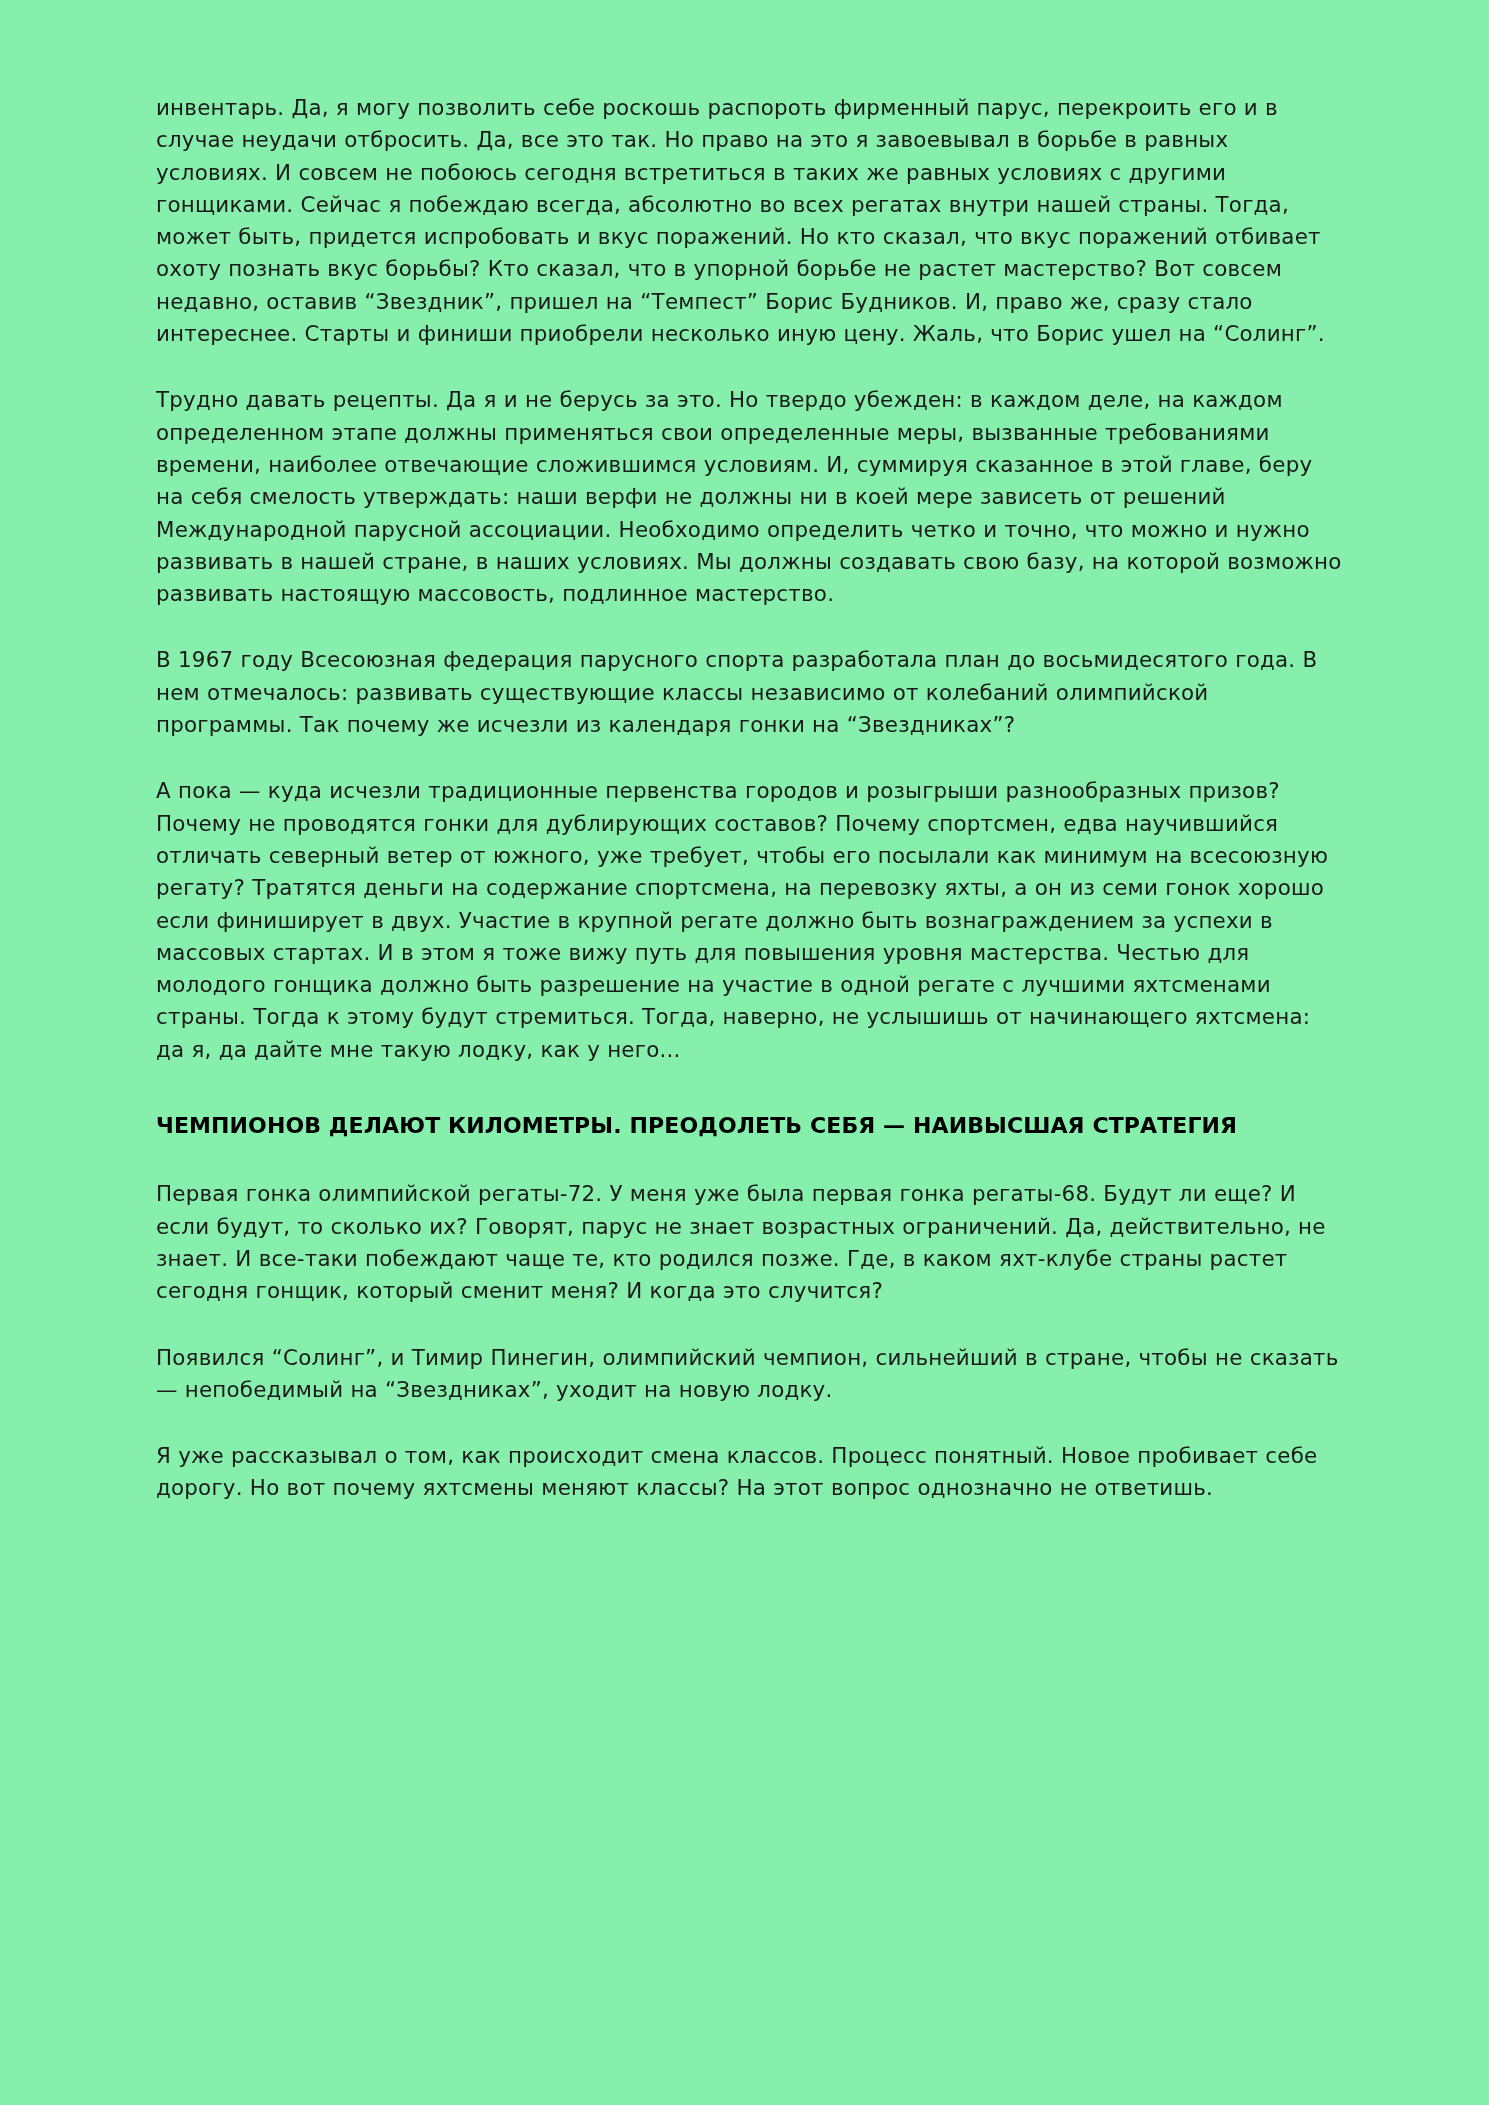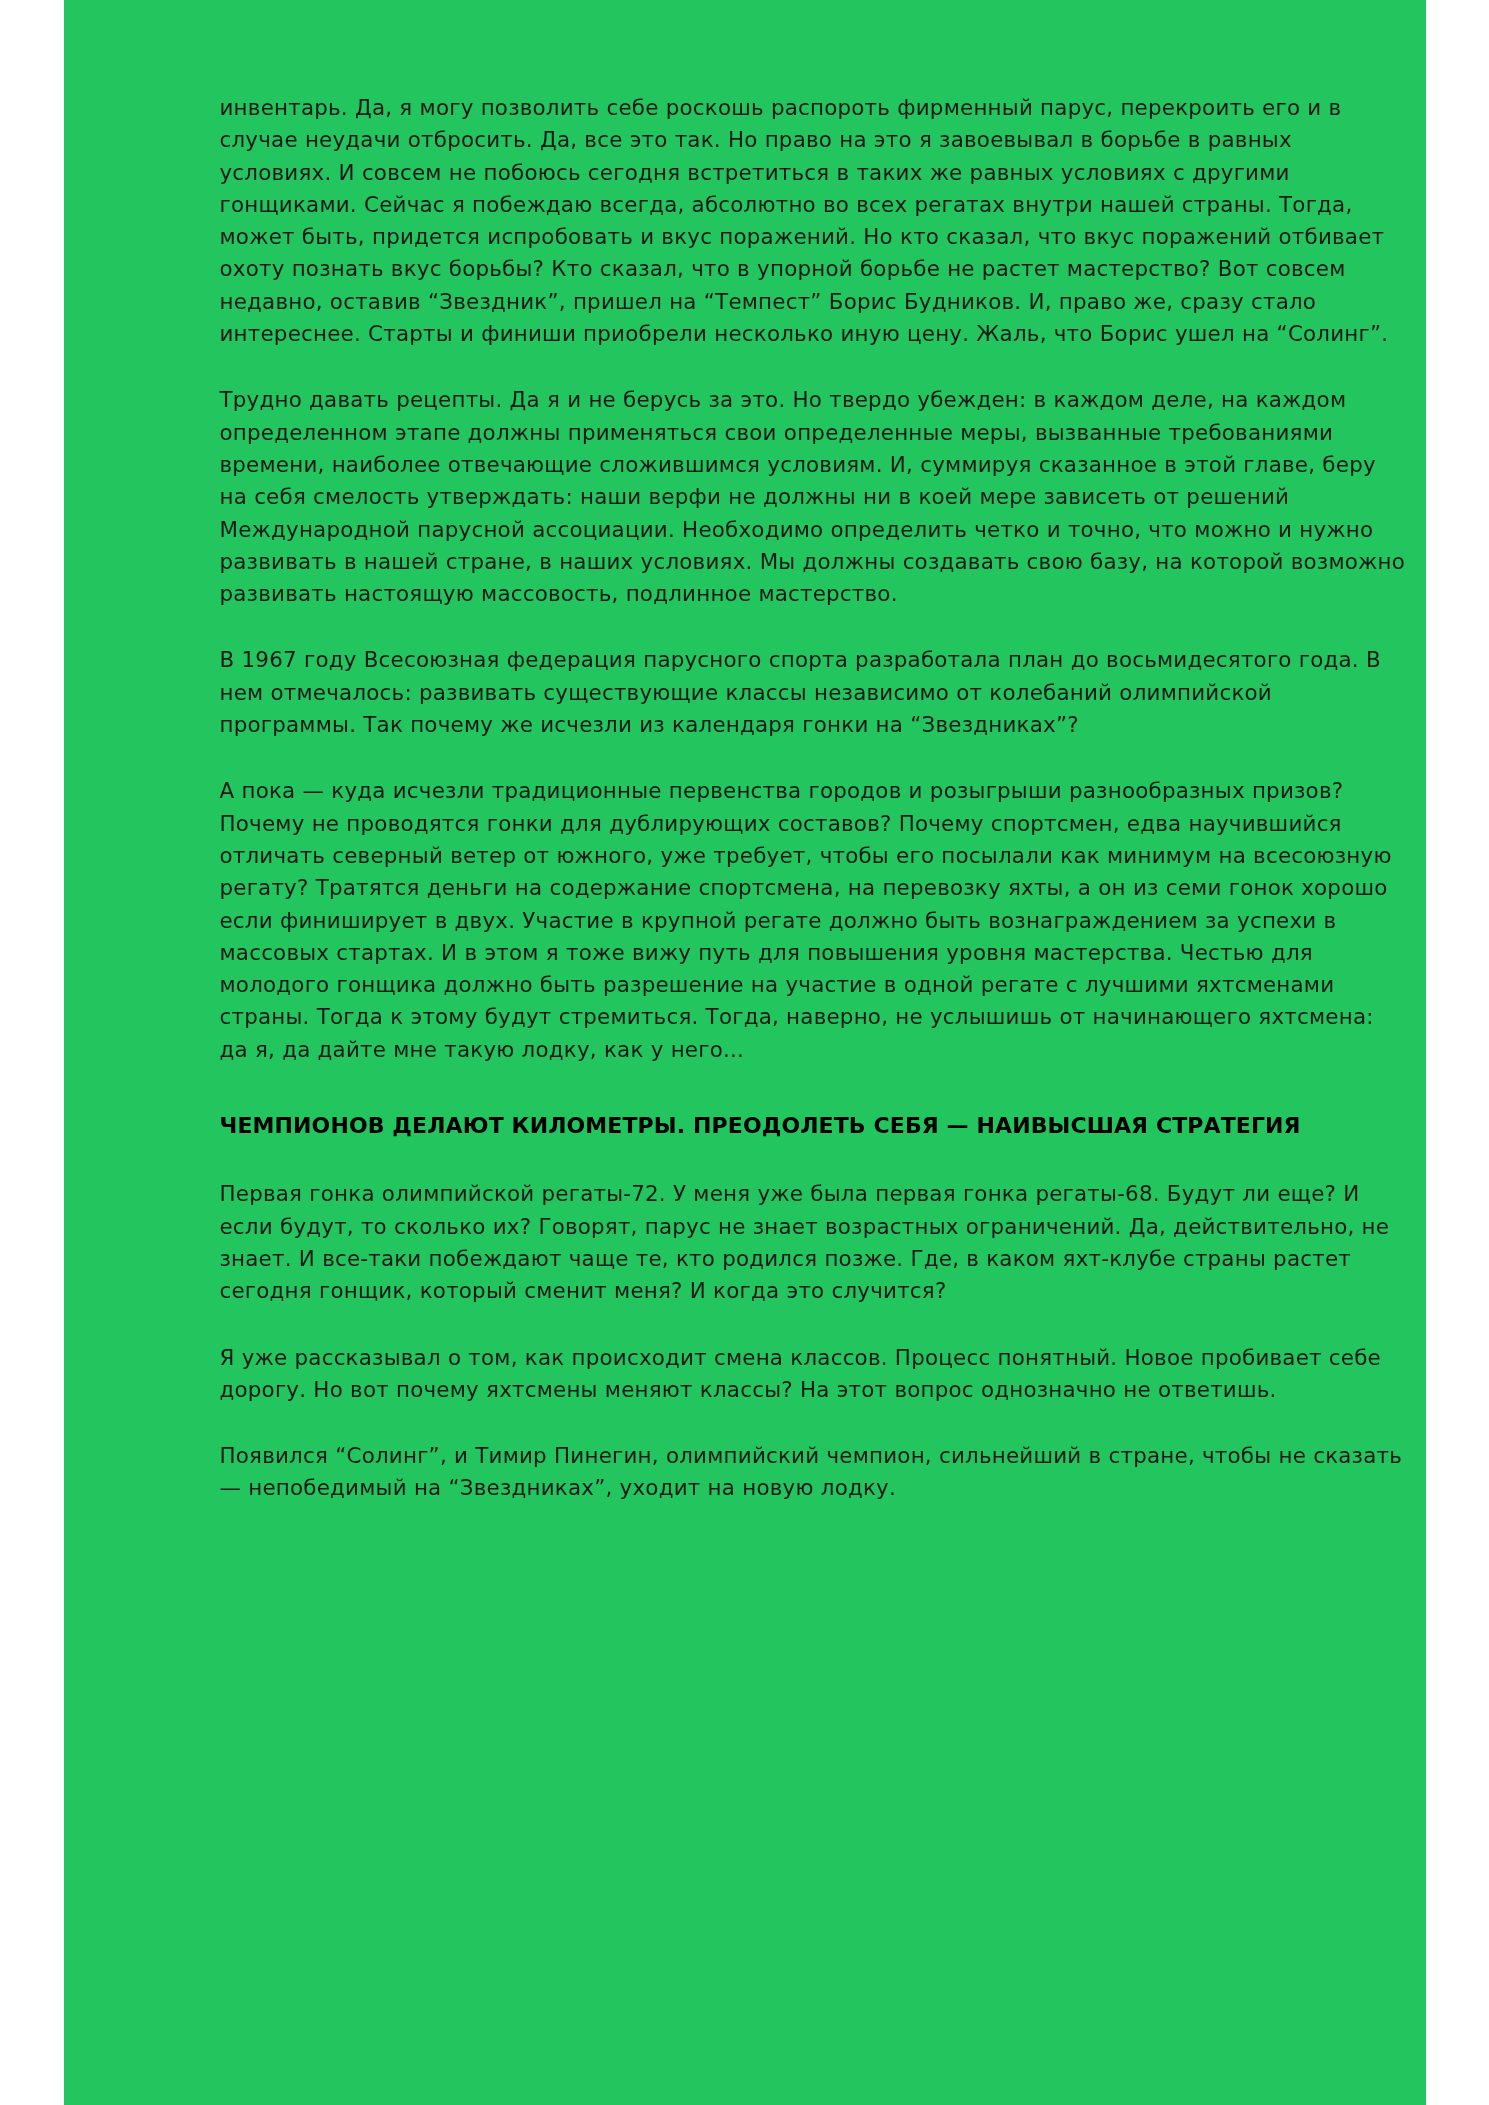--- a/index.html
+++ b/index.html
@@ -7,24 +7,24 @@
     margin: 0;
     padding: 0;
     background: #ffffff;
   }
   body {
     font-family: "DejaVu Sans", "Liberation Sans", sans-serif;
     color: #000000;
   }
   .page {
     position: relative;
-    width: 1362px;
+    width: 1489px;
     height: 2105px;
     margin: 0 auto;
-    background: #22c55e;
+    background: #86efac;
     overflow: hidden;
     box-sizing: border-box;
   }
   .text-column {
     position: absolute;
     left: 156px;
     top: 92px;
     width: 1186px;
   }
   p.para {
@@ -65,18 +65,18 @@
     <p class="para">В 1967 году Всесоюзная федерация парусного спорта разработала план до восьмидесятого года. В нем отмечалось: развивать существующие классы независимо от колебаний олимпийской программы. Так почему же исчезли из календаря гонки на “Звездниках”?</p>
 
 
     <p class="para">А пока — куда исчезли традиционные первенства городов и розыгрыши разнообразных призов? Почему не проводятся гонки для дублирующих составов? Почему спортсмен, едва научившийся отличать северный ветер от южного, уже требует, чтобы его посылали как минимум на всесоюзную регату? Тратятся деньги на содержание спортсмена, на перевозку яхты, а он из семи гонок хорошо если финиширует в двух. Участие в крупной регате должно быть вознаграждением за успехи в массовых стартах. И в этом я тоже вижу путь для повышения уровня мастерства. Честью для молодого гонщика должно быть разрешение на участие в одной регате с лучшими яхтсменами страны. Тогда к этому будут стремиться. Тогда, наверно, не услышишь от начинающего яхтсмена: да я, да дайте мне такую лодку, как у него...</p>
 
 
     <h2 class="section-heading">ЧЕМПИОНОВ ДЕЛАЮТ КИЛОМЕТРЫ. ПРЕОДОЛЕТЬ СЕБЯ — НАИВЫСШАЯ СТРАТЕГИЯ</h2>
 
     <p class="para">Первая гонка олимпийской регаты-72. У меня уже была первая гонка регаты-68. Будут ли еще? И если будут, то сколько их? Говорят, парус не знает возрастных ограничений. Да, действительно, не знает. И все-таки побеждают чаще те, кто родился позже. Где, в каком яхт-клубе страны растет сегодня гонщик, который сменит меня? И когда это случится?</p>
 
+    <p class="para">Появился “Солинг”, и Тимир Пинегин, олимпийский чемпион, сильнейший в стране, чтобы не сказать — непобедимый на “Звездниках”, уходит на новую лодку.</p>
+
     <p class="para">Я уже рассказывал о том, как происходит смена классов. Процесс понятный. Новое пробивает себе дорогу. Но вот почему яхтсмены меняют классы? На этот вопрос однозначно не ответишь.</p>
-
-    <p class="para">Появился “Солинг”, и Тимир Пинегин, олимпийский чемпион, сильнейший в стране, чтобы не сказать — непобедимый на “Звездниках”, уходит на новую лодку.</p>
 
   </div>
 </div>
 
 </body></html>

